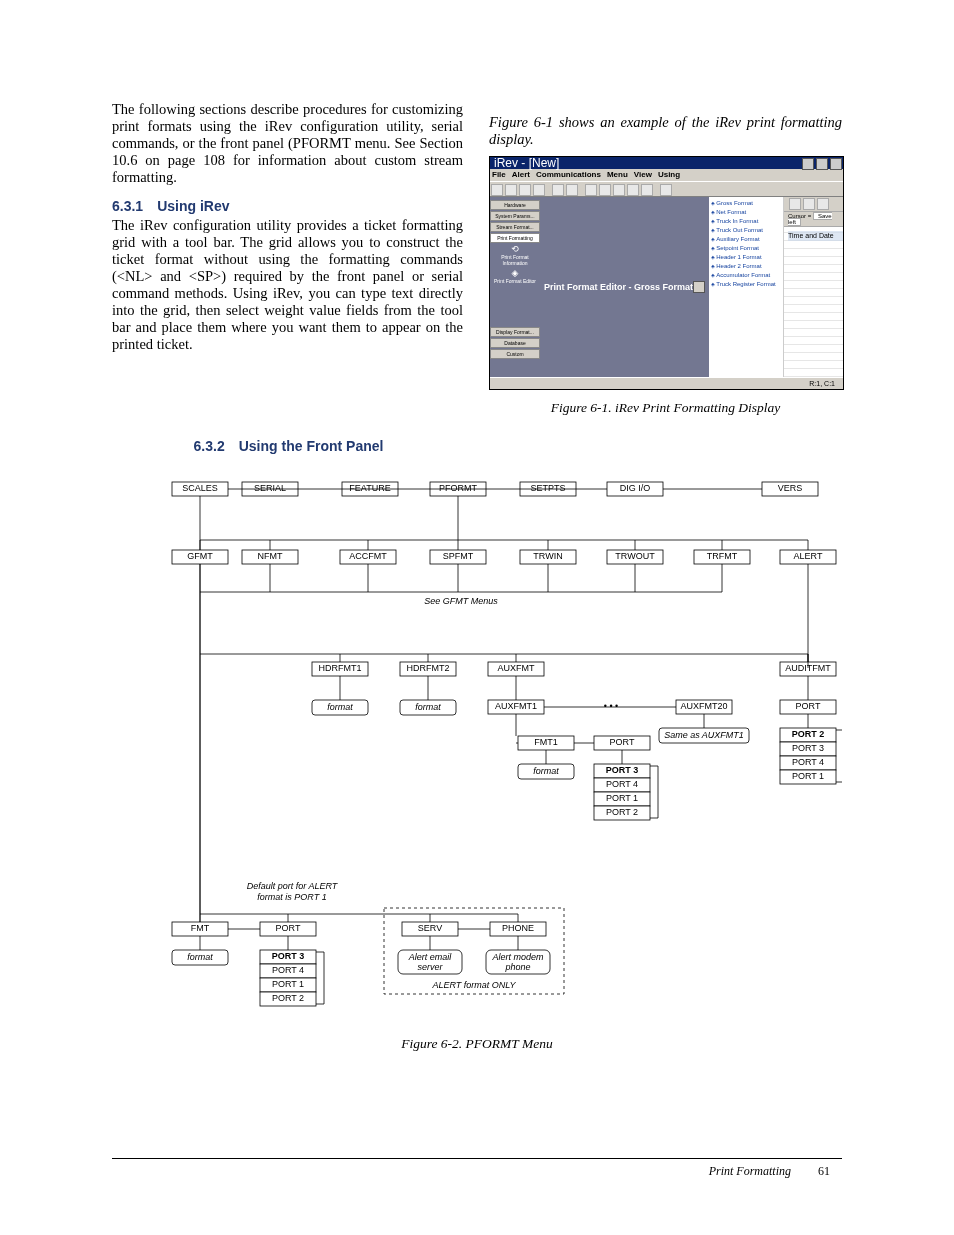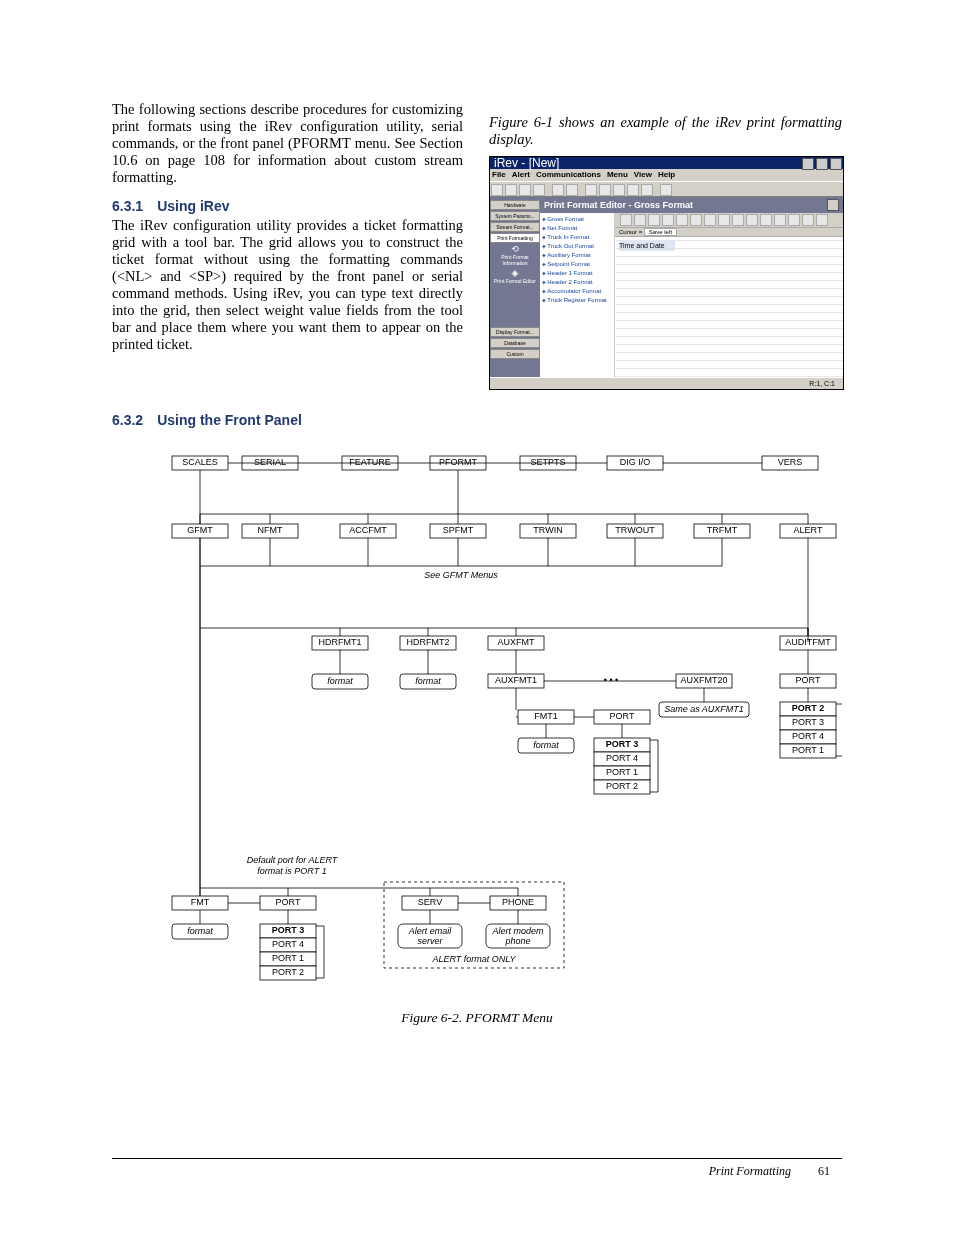--- a/index.html
+++ b/index.html
@@ -113,21 +113,21 @@
     padding-top:2px;
   }
   .irev-side-btn {
     background:#d4d0c8;
     color:#000;
     margin:1px 0;
     font-size:5px;
     line-height:8px;
     border:1px solid #888;
   }
-  .irev-main { flex:1; display:flex; flex-direction:column; }
+  .irev-main { flex:1; display:flex; flex-direction:row; }
   .irev-main-title {
     background:#737791;
     color:#fff;
     font-size:9px;
     font-weight:bold;
     padding:2px 4px;
     display:flex;
     justify-content:space-between;
     align-items:center;
   }
@@ -221,21 +221,21 @@
       <div class="irev-shot" style="margin-top:8px;">
         <div class="irev-titlebar">
           <span>iRev - [New]</span>
           <span class="irev-title-btns">
               <span></span>
               <span></span>
               <span></span>
             </span>
         </div>
         <div class="irev-menubar">
-          <span>File</span><span>Alert</span><span>Communications</span><span>Menu</span><span>View</span><span>Help</span>
+          <span>File</span><span>Alert</span><span>Communications</span><span>Menu</span><span>View</span><span>Using</span>
         </div>
         <div class="irev-toolbar">
           <span></span><span></span><span></span><span style="margin-right:6px;"></span><span></span><span style="margin-right:6px;"></span><span></span><span></span><span></span><span></span><span style="margin-right:6px;"></span><span></span>
         </div>
         <div class="irev-body">
           <div class="irev-sidebar">
             <div class="irev-side-btn">Hardware</div>
             <div class="irev-side-btn">System Params...</div>
             <div class="irev-side-btn">Stream Format...</div>
             <div class="irev-side-btn" style="background:#fff;">Print Formatting</div>
@@ -277,24 +277,25 @@
                 <div class="irev-grid">
                   <div class="grid-cell" style="width:56px;">Time and Date</div>
                 </div>
               </div>
             </div>
           </div>
         </div>
         <div class="irev-status"><span>R:1, C:1</span></div>
       </div>
 
+      <div class="figure-caption">Figure 6-1. iRev Print Formatting Display</div>
     </div>
   </div>
 
-  <div class="sub-heading" style="margin-top:22px; width:353px;">
+  <div class="sub-heading" style="margin-top:22px; width:353px;text-align:center;">
     <span class="sub-num">6.3.2</span><span>Using the Front Panel</span>
   </div>
 
   <div class="menu-diagram">
     <svg width="730" height="550" viewBox="0 0 730 550">
 
       <defs></defs>
 
       <g id="row1"></g>
 

